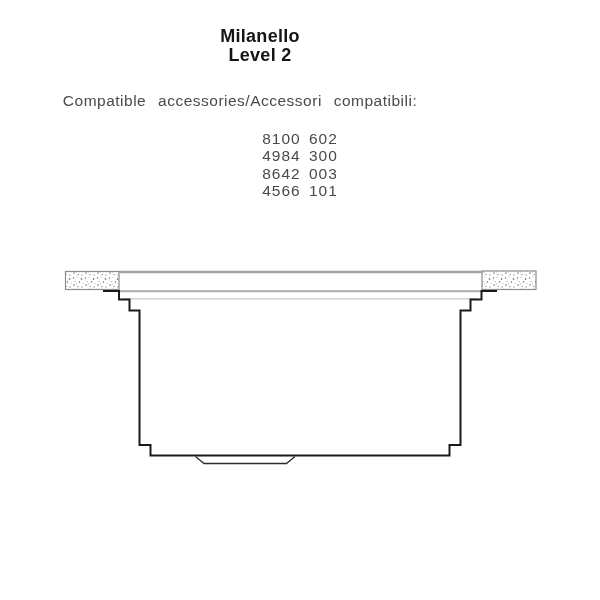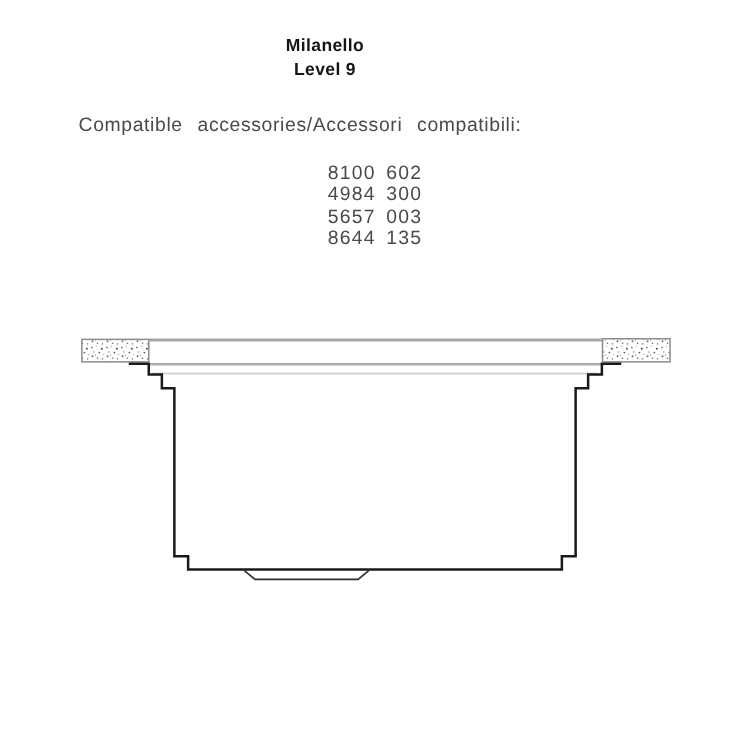--- a/index.html
+++ b/index.html
@@ -14,21 +14,21 @@
     background: #ffffff;
     overflow: hidden;
     font-family: "Liberation Sans", sans-serif;
   }
   .title-block {
     position: absolute;
     top: 27px;
     left: 0;
     width: 520px;
     text-align: center;
-    font-size: 14px;
+    font-size: 18px;
     font-weight: bold;
     line-height: 19px;
     color: #151515;
     letter-spacing: 0.3px;
   }
   .accessories-heading {
     position: absolute;
     top: 92px;
     left: 0;
     width: 480px;
@@ -58,30 +58,30 @@
     height: 600px;
   }
 </style>
 </head>
 <body>
 
 <div class="page">
 
   <div class="title-block">
     <div>Milanello</div>
-    <div>Level 9</div>
+    <div>Level 2</div>
   </div>
 
   <div class="accessories-heading">Compatible accessories/Accessori compatibili:</div>
 
   <div class="code-list">
     <div>8100 602</div>
     <div>4984 300</div>
-    <div>5657 003</div>
-    <div>8644 135</div>
+    <div>8642 003</div>
+    <div>4566 101</div>
   </div>
 
   <svg class="drawing-svg" viewBox="0 0 600 600" xmlns="http://www.w3.org/2000/svg">
     <defs>
       <pattern id="speckle" width="12" height="12" patternUnits="userSpaceOnUse">
         <rect x="0" y="0" width="12" height="12" fill="#ffffff"></rect>
         <circle cx="1.5" cy="2" r="0.7" fill="#6b6b6b"></circle>
         <circle cx="5" cy="1" r="0.5" fill="#9a9a9a"></circle>
         <circle cx="9.5" cy="3" r="0.8" fill="#4d4d4d"></circle>
         <circle cx="3" cy="5.5" r="0.6" fill="#8a8a8a"></circle>

